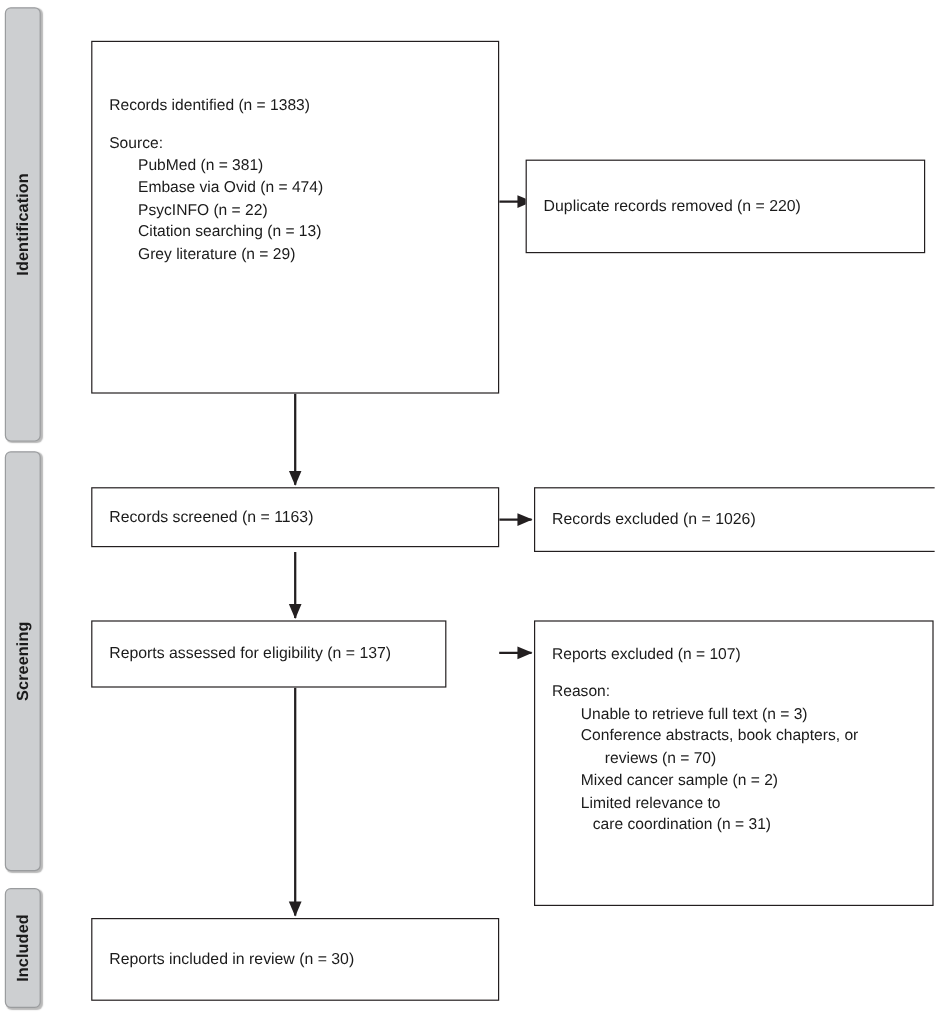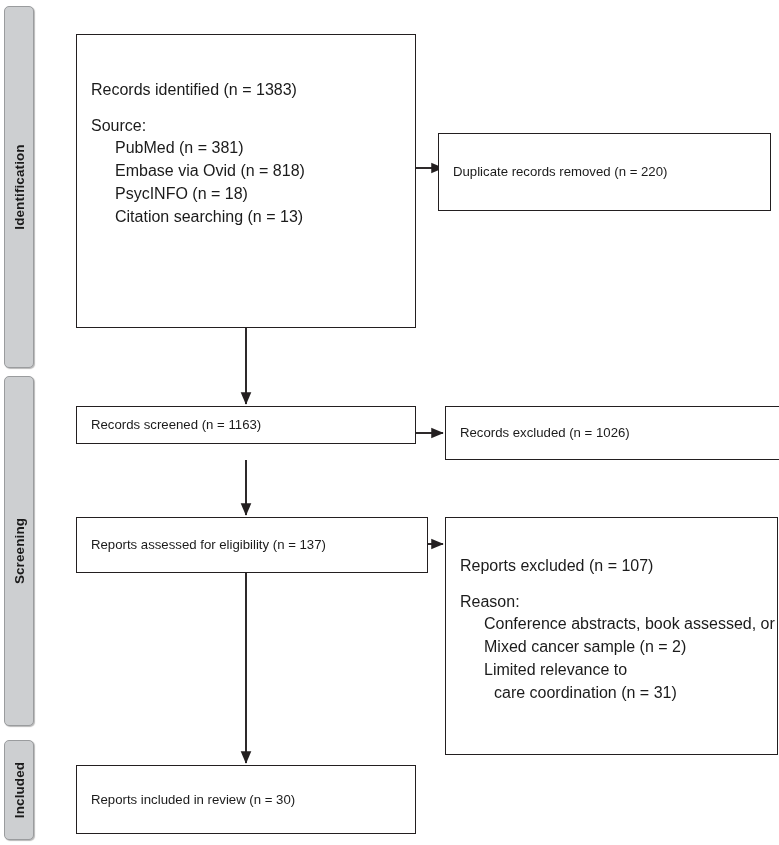--- a/index.html
+++ b/index.html
@@ -51,35 +51,35 @@
     box-sizing: border-box;
     background: #ffffff;
     border: 1.6px solid #231f20;
     padding: 0;
   }
   .box-inner {
     position: absolute;
     left: 14px;
     right: 10px;
     top: 0;
-    font-size: 16px;
+    font-size: 13px;
     line-height: 1.42;
     color: #1b1b1b;
   }
   .box-line { white-space: nowrap; }
   .indent-1 { padding-left: 24px; }
   .indent-2 { padding-left: 44px; }
   .gap-sm { height: 13px; }
 
   
   #box-records-identified { left: 76px;  top: 34px;  width: 340px; height: 294px; }
   #box-duplicates         { left: 438px; top: 133px; width: 333px; height: 78px; text-decoration: underline;  }
-  #box-records-screened   { left: 76px;  top: 406px; width: 340px; height: 38px;  }
+  #box-records-screened   { left: 76px;  top: 406px; width: 340px; height: 50px;  }
   #box-records-excluded   { left: 445px; top: 406px; width: 389px; height: 54px;  }
-  #box-reports-assessed   { left: 76px;  top: 517px; width: 352px; height: 56px;  }
+  #box-reports-assessed   { left: 76px;  top: 517px; width: 296px; height: 56px;  }
   #box-reports-excluded   { left: 445px; top: 517px; width: 333px; height: 238px; }
   #box-reports-included   { left: 76px;  top: 765px; width: 340px; height: 69px;  }
 
   
   .vcenter {
     position: absolute;
     left: 14px;
     right: 10px;
     top: 50%;
     transform: translateY(-50%);
@@ -134,48 +134,51 @@
   <div id="stage-included" class="stage-tab">
     <span class="stage-label">Included</span>
   </div>
 
   <div id="box-records-identified" class="flow-box">
     <div class="box-inner" style="top:44px;">
       <div class="box-line">Records identified (n = 1383)</div>
       <div class="gap-sm"></div>
       <div class="box-line">Source:</div>
       <div class="box-line indent-1">PubMed (n = 381)</div>
-      <div class="box-line indent-1">Embase via Ovid (n = 818)</div>
-      <div class="box-line indent-1">PsycINFO (n = 18)</div>
+      <div class="box-line indent-1">Embase via Ovid (n = 474)</div>
+      <div class="box-line indent-1">PsycINFO (n = 22)</div>
       <div class="box-line indent-1">Citation searching (n = 13)</div>
+      <div class="box-line indent-1">Grey literature (n = 29)</div>
     </div>
   </div>
 
   <div id="box-duplicates" class="flow-box">
     <div class="vcenter box-line">Duplicate records removed (n = 220)</div>
   </div>
 
   <div id="box-records-screened" class="flow-box">
     <div class="vcenter box-line">Records screened (n = 1163)</div>
   </div>
 
   <div id="box-records-excluded" class="flow-box">
     <div class="vcenter box-line">Records excluded (n = 1026)</div>
   </div>
 
   <div id="box-reports-assessed" class="flow-box">
     <div class="vcenter box-line">Reports assessed for eligibility (n = 137)</div>
   </div>
 
   <div id="box-reports-excluded" class="flow-box">
-    <div class="box-inner" style="top:18px;margin-top:19px;">
+    <div class="box-inner" style="top:18px;">
       <div class="box-line">Reports excluded (n = 107)</div>
       <div class="gap-sm"></div>
       <div class="box-line">Reason:</div>
-      <div class="box-line indent-1">Conference abstracts, book assessed, or</div>
+      <div class="box-line indent-1">Unable to retrieve full text (n = 3)</div>
+      <div class="box-line indent-1">Conference abstracts, book chapters, or</div>
+      <div class="box-line indent-2">reviews (n = 70)</div>
       <div class="box-line indent-1">Mixed cancer sample (n = 2)</div>
       <div class="box-line indent-1">Limited relevance to</div>
       <div class="box-line" style="padding-left:34px;">care coordination (n = 31)</div>
     </div>
   </div>
 
   <div id="box-reports-included" class="flow-box">
     <div class="vcenter box-line">Reports included in review (n = 30)</div>
   </div>
 

